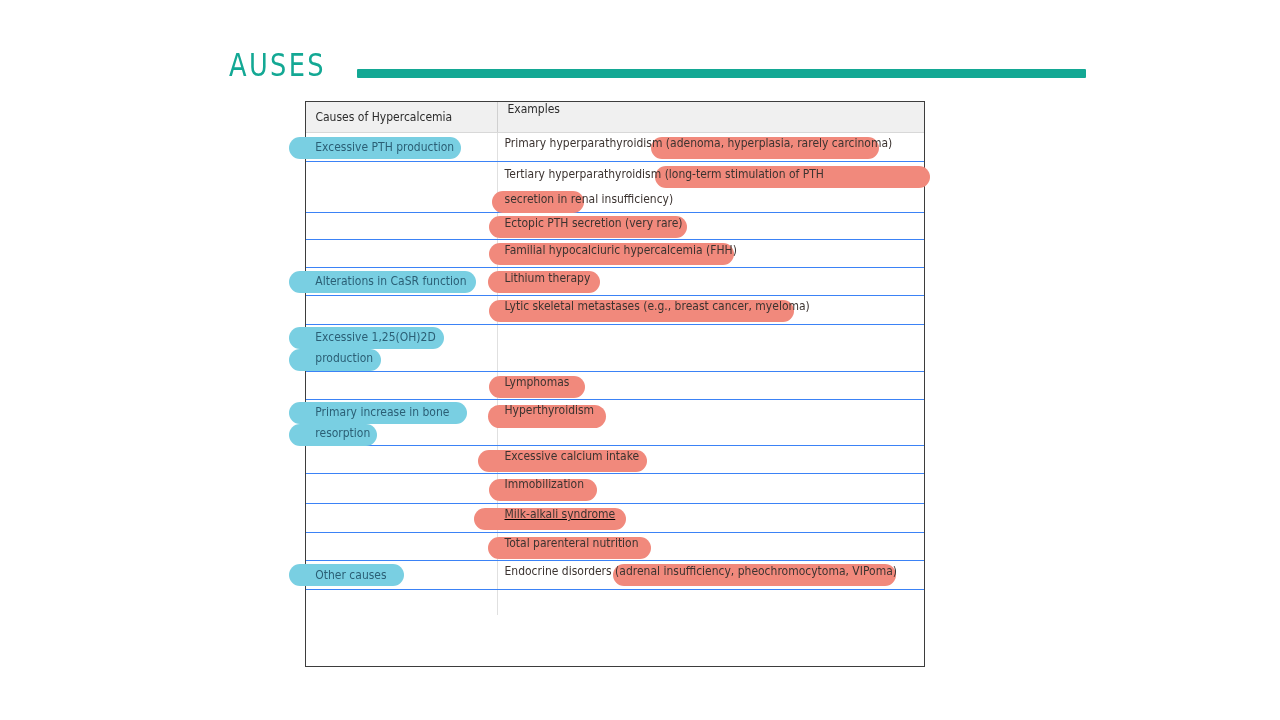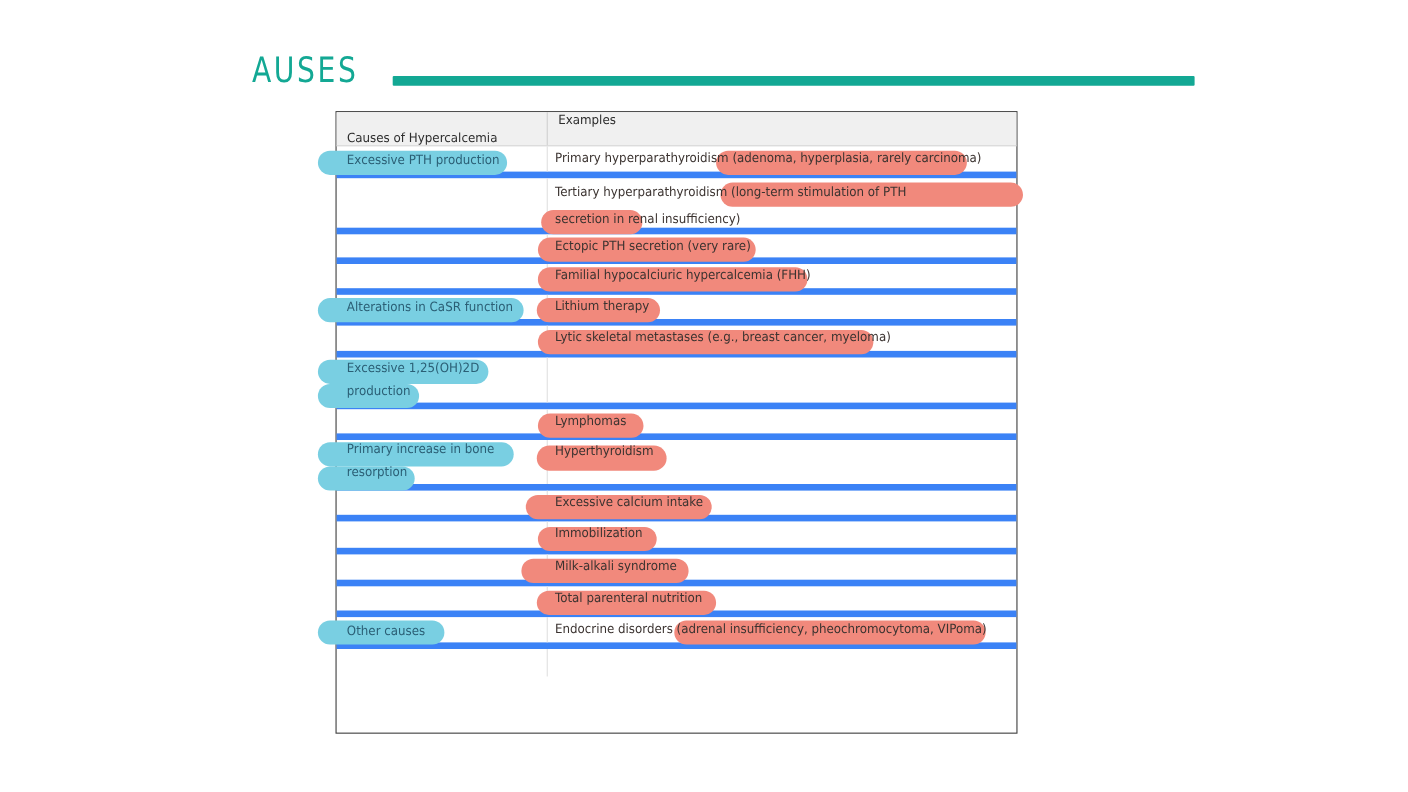--- a/index.html
+++ b/index.html
@@ -58,38 +58,38 @@
   }
   #grid {
     position: absolute;
     inset: 0;
     display: flex;
     flex-direction: column;
   }
   .row {
     position: relative;
     display: flex;
-    border-bottom: 6px solid #3b82f6;
+    border-bottom: 1px solid #3b82f6;
     box-sizing: border-box;
     flex: 0 0 auto;
   }
   .row.header-row {
     background: #f0f0f0;
     border-bottom: 1px solid #d8d8d8;
     height: 31px;
   }
   .row.spacer-row { border-bottom: none; }
   .cell-cause {
     width: 192px;
     flex: 0 0 192px;
     border-right: 1px solid #e0e0e0;
     box-sizing: border-box;
     position: relative;
     display: flex;
-    align-items: flex-end;
+    align-items: center;
   }
   .row.header-row .cell-cause { border-right: 1px solid #d0d0d0; }
   .cell-example {
     flex: 1 1 auto;
     box-sizing: border-box;
     position: relative;
     display: flex;
     align-items: flex-start;
   }
 
@@ -250,21 +250,21 @@
         </div>
         <div class="row" style="height: 30px;">
           <div class="cell-cause">
             <span class="txt cause"></span>
           </div>
           <div class="cell-example">
             <div class="hl pink" style="left: -9px; top: 5px; width: 108px; height: 22px; background: rgb(241, 137, 124);"></div>
             <span class="txt example">Immobilization</span>
           </div>
         </div>
-        <div class="row" style="height: 29px;">
+        <div class="row" style="height: 29px; text-decoration: underline;">
           <div class="cell-cause">
             <span class="txt cause"></span>
           </div>
           <div class="cell-example">
             <div class="hl pink" style="left: -24px; top: 4px; width: 152px; height: 22px; background: rgb(241, 137, 124);"></div>
             <span class="txt example">Milk-alkali syndrome</span>
           </div>
         </div>
         <div class="row" style="height: 28px;">
           <div class="cell-cause">

